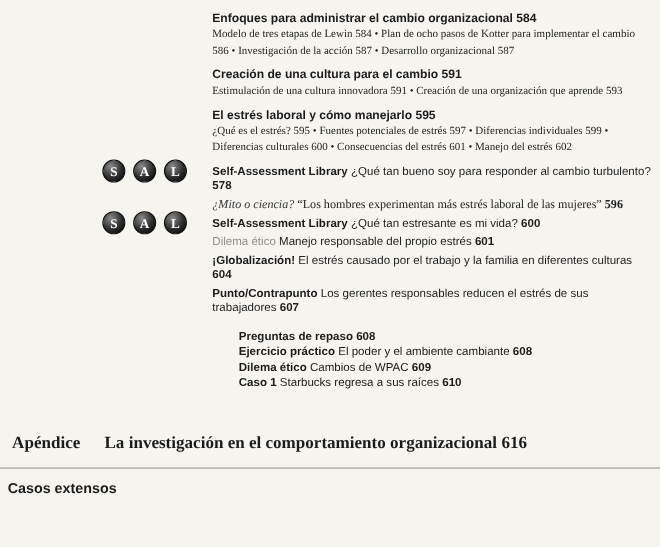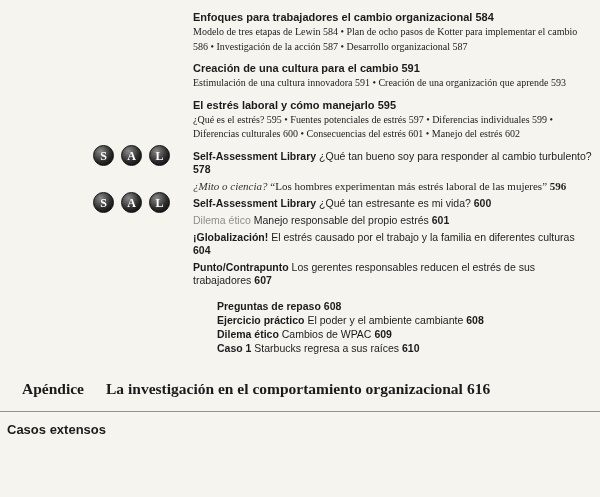--- a/index.html
+++ b/index.html
@@ -46,21 +46,21 @@
   }
 
   
   .end-matter { margin-top:12px; }
   .em-row { font-size:10.5px; line-height:14px;padding-left:24px; }
   .em-label { font-weight:bold; }
   .em-page { font-weight:bold; }
 
   
   .bm-apendice {
-    margin-top:24px; padding-left:22px;
+    margin-top:38px; padding-left:11px;
     font-family:"Liberation Serif", serif; font-weight:bold;
     font-size:15.5px; line-height:20px;
   }
   .ap-label { margin-right:22px; }
   .ap-page { margin-left:4px; }
 
   .rule { height:1px; background:#96938c; }
   .rule-1 { margin-top:12px; }
 
   .bm-casos {
@@ -69,21 +69,21 @@
   }
 </style>
 </head>
 <body>
 
 <div class="page">
   <div class="main-col">
 
     <section class="toc-section">
       <div class="toc-heading">
-        <span>Enfoques para trabajadores el cambio organizacional</span>
+        <span>Enfoques para administrar el cambio organizacional</span>
         <span>584</span>
       </div>
       <p class="toc-body">Modelo de tres etapas de Lewin 584  •  Plan de ocho pasos de Kotter para implementar el cambio 586  •  Investigación de la acción 587  •  Desarrollo organizacional 587</p>
     </section>
 
     <section class="toc-section">
       <div class="toc-heading">
         <span>Creación de una cultura para el cambio</span>
         <span>591</span>
       </div>

